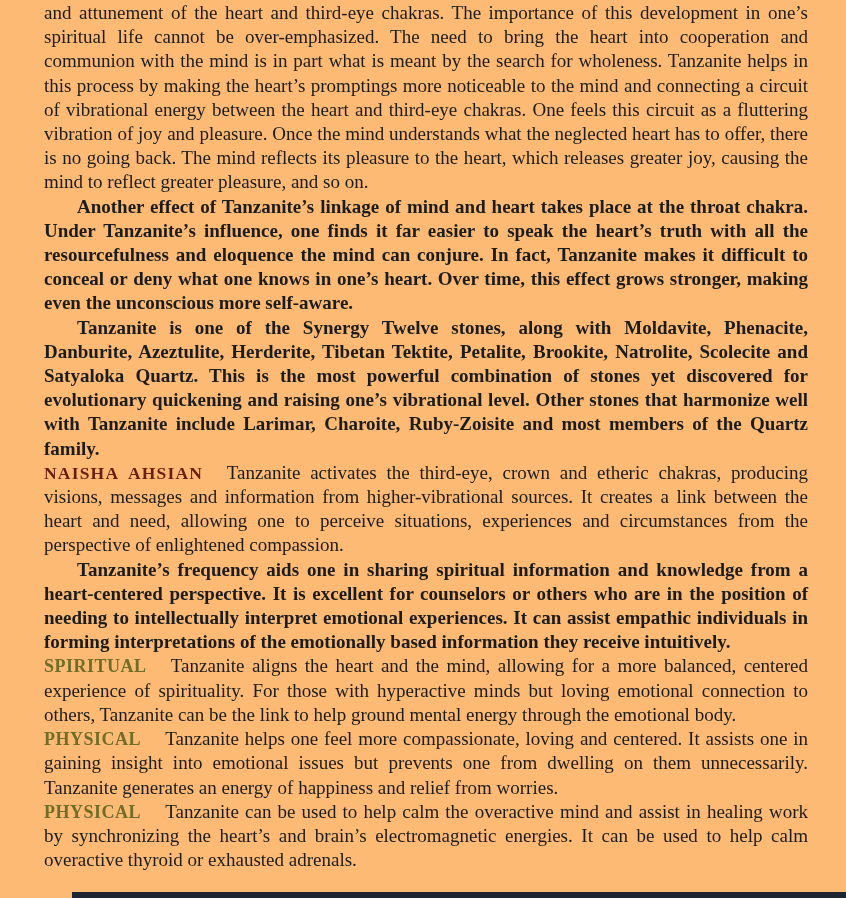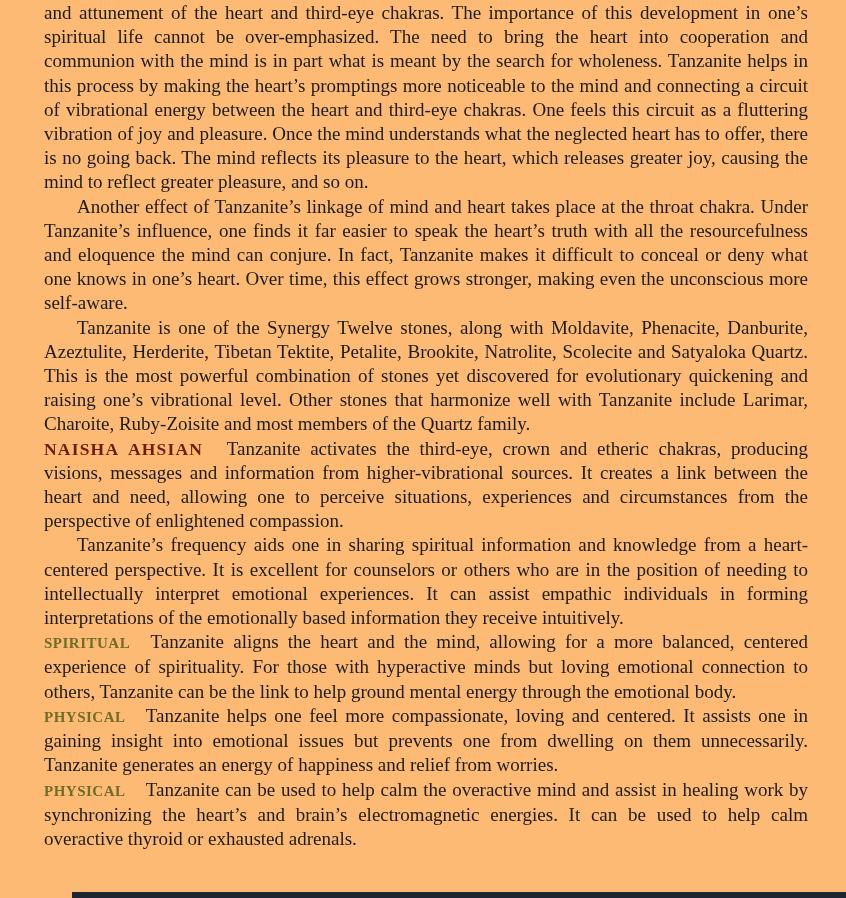--- a/index.html
+++ b/index.html
@@ -22,36 +22,36 @@
     left: 44px;
     width: 764px;
   }
   p.body {
     margin: 0;
     font-size: 19px;
     line-height: 24.2px;
     text-align: justify;
     text-justify: inter-word;
   }
-  p.indent { text-indent: 33px; }
+  p.indent { text-indent: 33px; font-weight: bold; }
   .section-gap { margin-top: 26px; }
   .run-head {
     font-weight: bold;
     margin-right: 1.35em;
     white-space: nowrap;
   }
   .head-maroon {
     color: #6e1c10;
     font-size: 17.5px;
     letter-spacing: 1.2px;
     margin-top: 20px;
   }
   .head-olive {
     color: #6f6d28;
-    font-size: 15px;
+    font-size: 18px;
     letter-spacing: 0.5px;
   }
   .footer-bar {
     position: absolute;
     left: 72px;
     right: 0;
     bottom: 0;
     height: 6px;
     background: #1c2633;
   }

